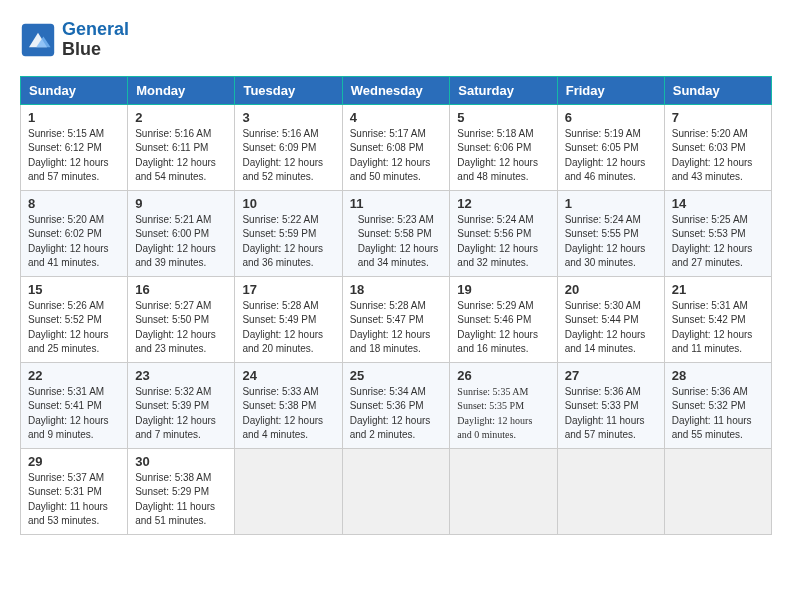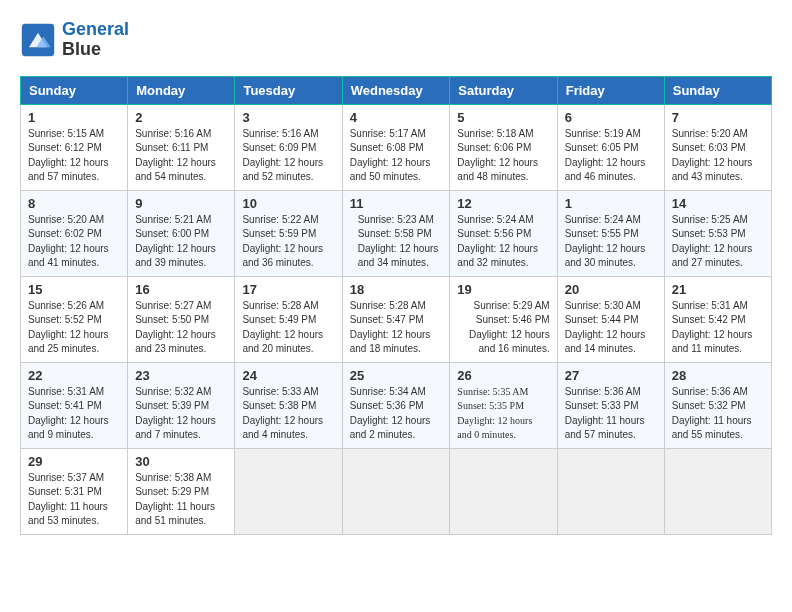--- a/index.html
+++ b/index.html
@@ -242,21 +242,21 @@
         </td>
         <td>
           <span class="day-num">18</span>
           <div class="day-info" style="white-space: pre-line;">Sunrise: 5:28 AM
 Sunset: 5:47 PM
 Daylight: 12 hours
 and 18 minutes.</div>
         </td>
         <td>
           <span class="day-num">19</span>
-          <div class="day-info" style="white-space: pre-line; text-align: right;">Sunrise: 5:29 AM
+          <div class="day-info" style="white-space: pre-line;">Sunrise: 5:29 AM
 Sunset: 5:46 PM
 Daylight: 12 hours
 and 16 minutes.</div>
         </td>
         <td>
           <span class="day-num">20</span>
           <div class="day-info" style="white-space: pre-line;">Sunrise: 5:30 AM
 Sunset: 5:44 PM
 Daylight: 12 hours
 and 14 minutes.</div>

